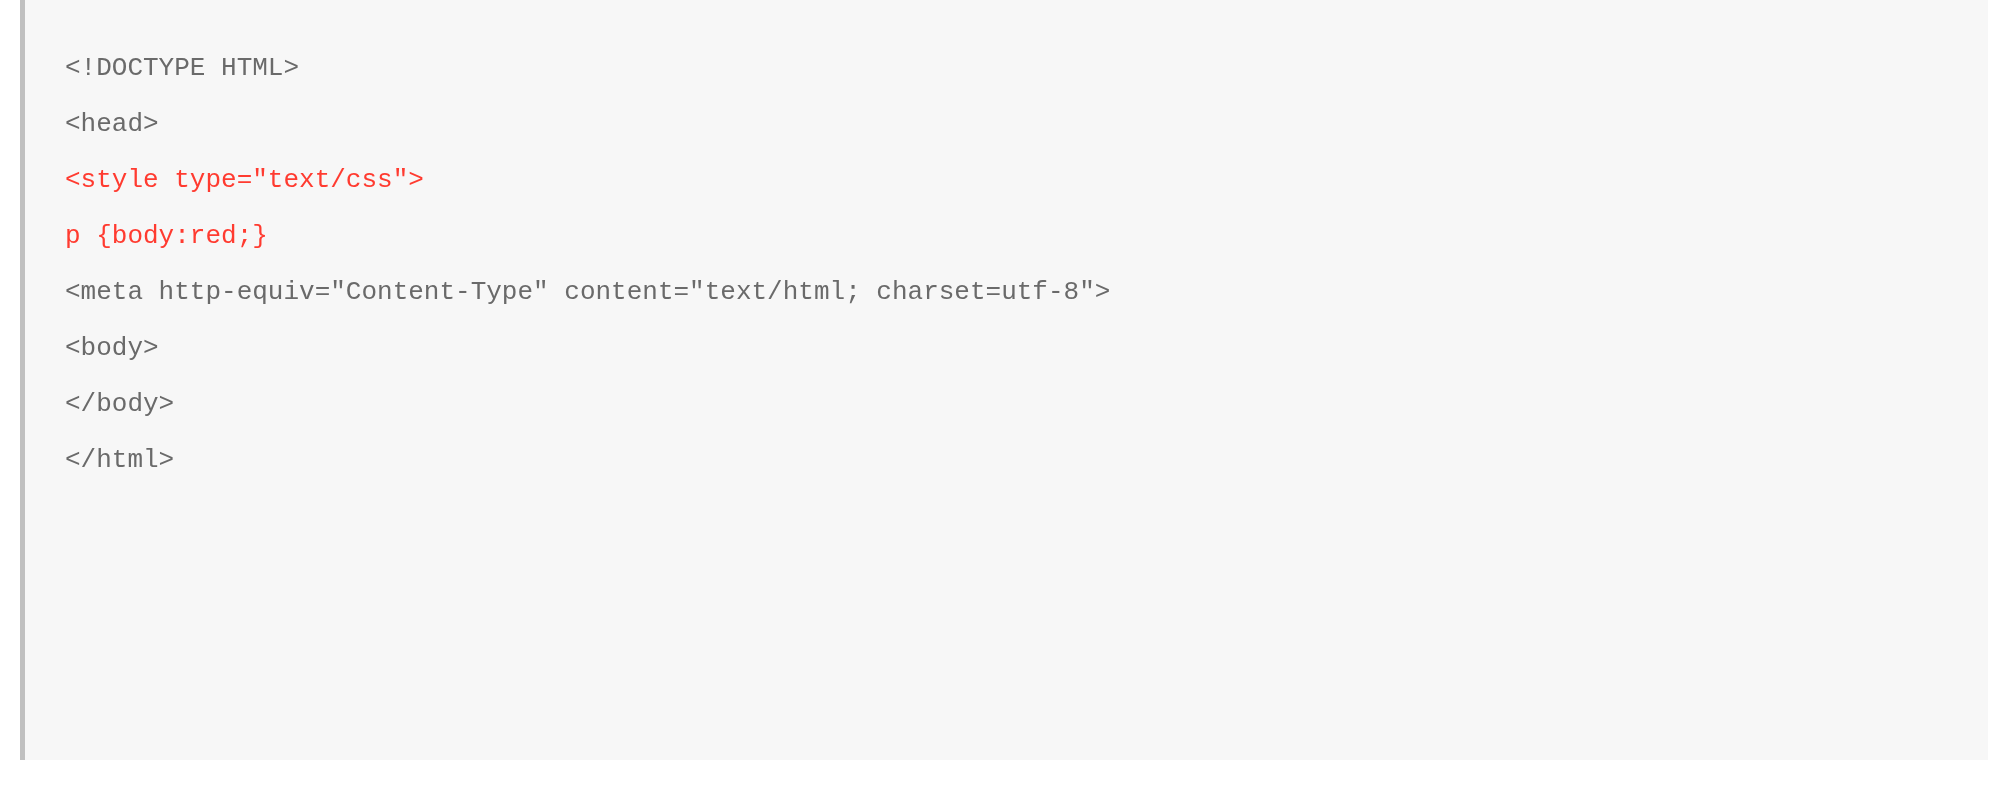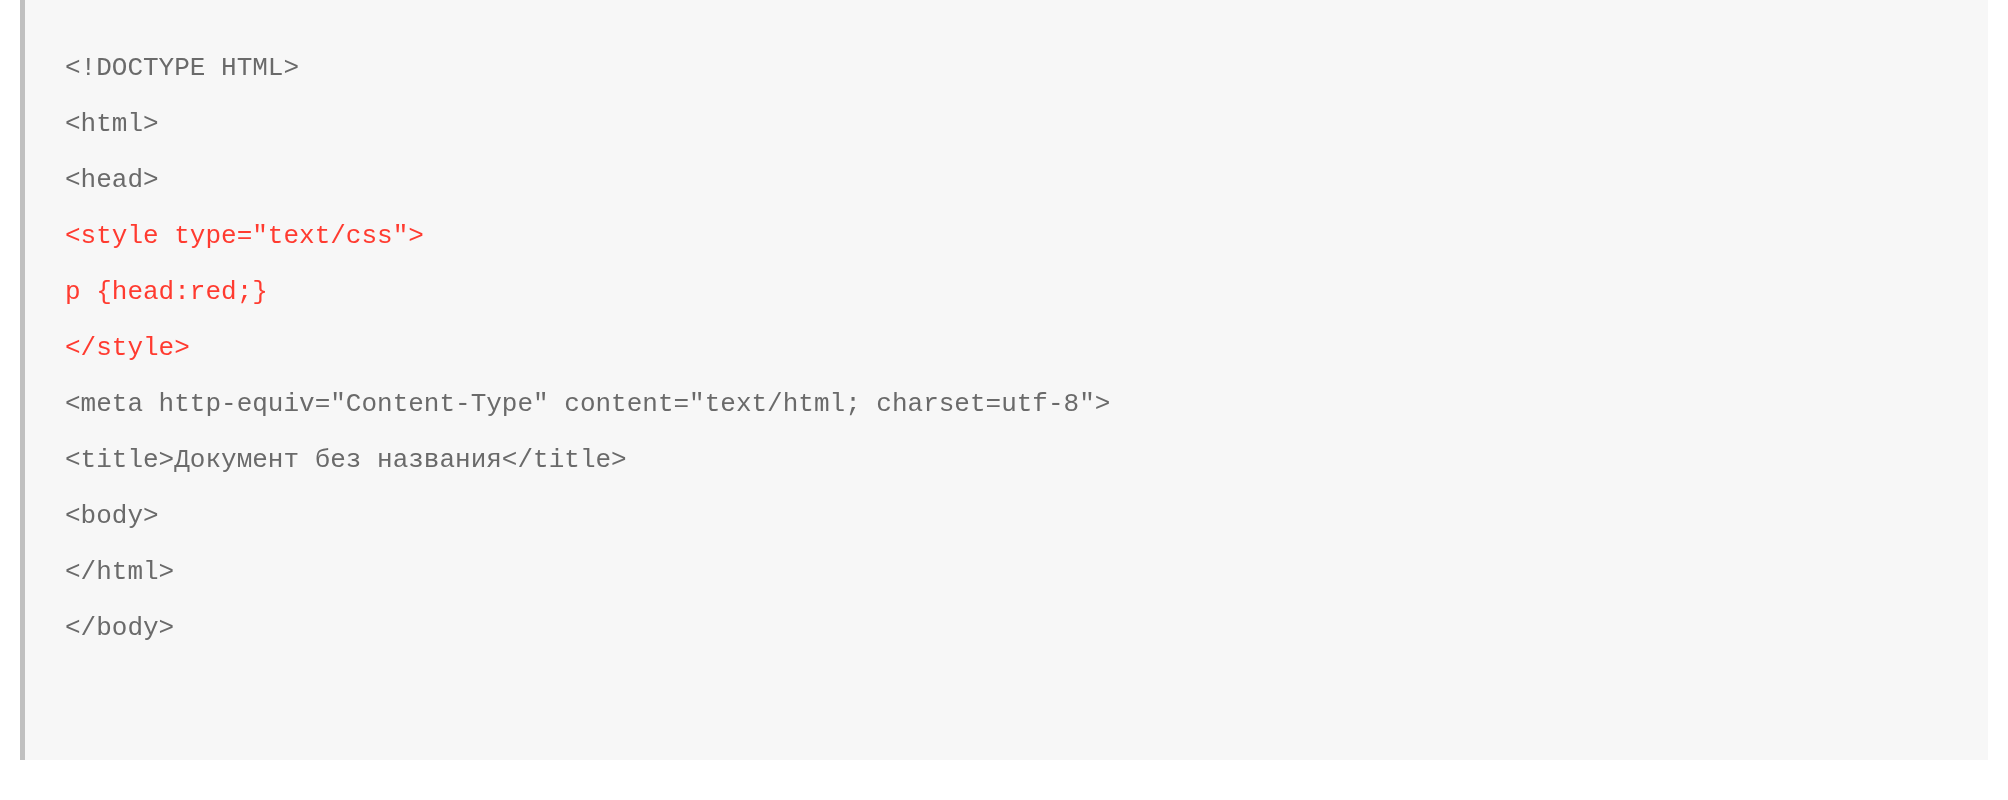--- a/index.html
+++ b/index.html
@@ -27,23 +27,20 @@
   }
   .hl {
     color: #ff3b30;
   }
 </style>
 </head>
 <body>
 
 <div class="code-block">
   <div class="line">&lt;!DOCTYPE HTML&gt;</div>
-  <div class="line">&lt;html&gt;</div>
   <div class="line">&lt;head&gt;</div>
   <div class="line hl">&lt;style type="text/css"&gt;</div>
-  <div class="line hl">p {head:red;}</div>
-  <div class="line hl">&lt;/style&gt;</div>
+  <div class="line hl">p {body:red;}</div>
   <div class="line">&lt;meta http-equiv="Content-Type" content="text/html; charset=utf-8"&gt;</div>
-  <div class="line">&lt;title&gt;Документ без названия&lt;/title&gt;</div>
   <div class="line">&lt;body&gt;</div>
+  <div class="line">&lt;/body&gt;</div>
   <div class="line">&lt;/html&gt;</div>
-  <div class="line">&lt;/body&gt;</div>
 </div>
 
 </body></html>

